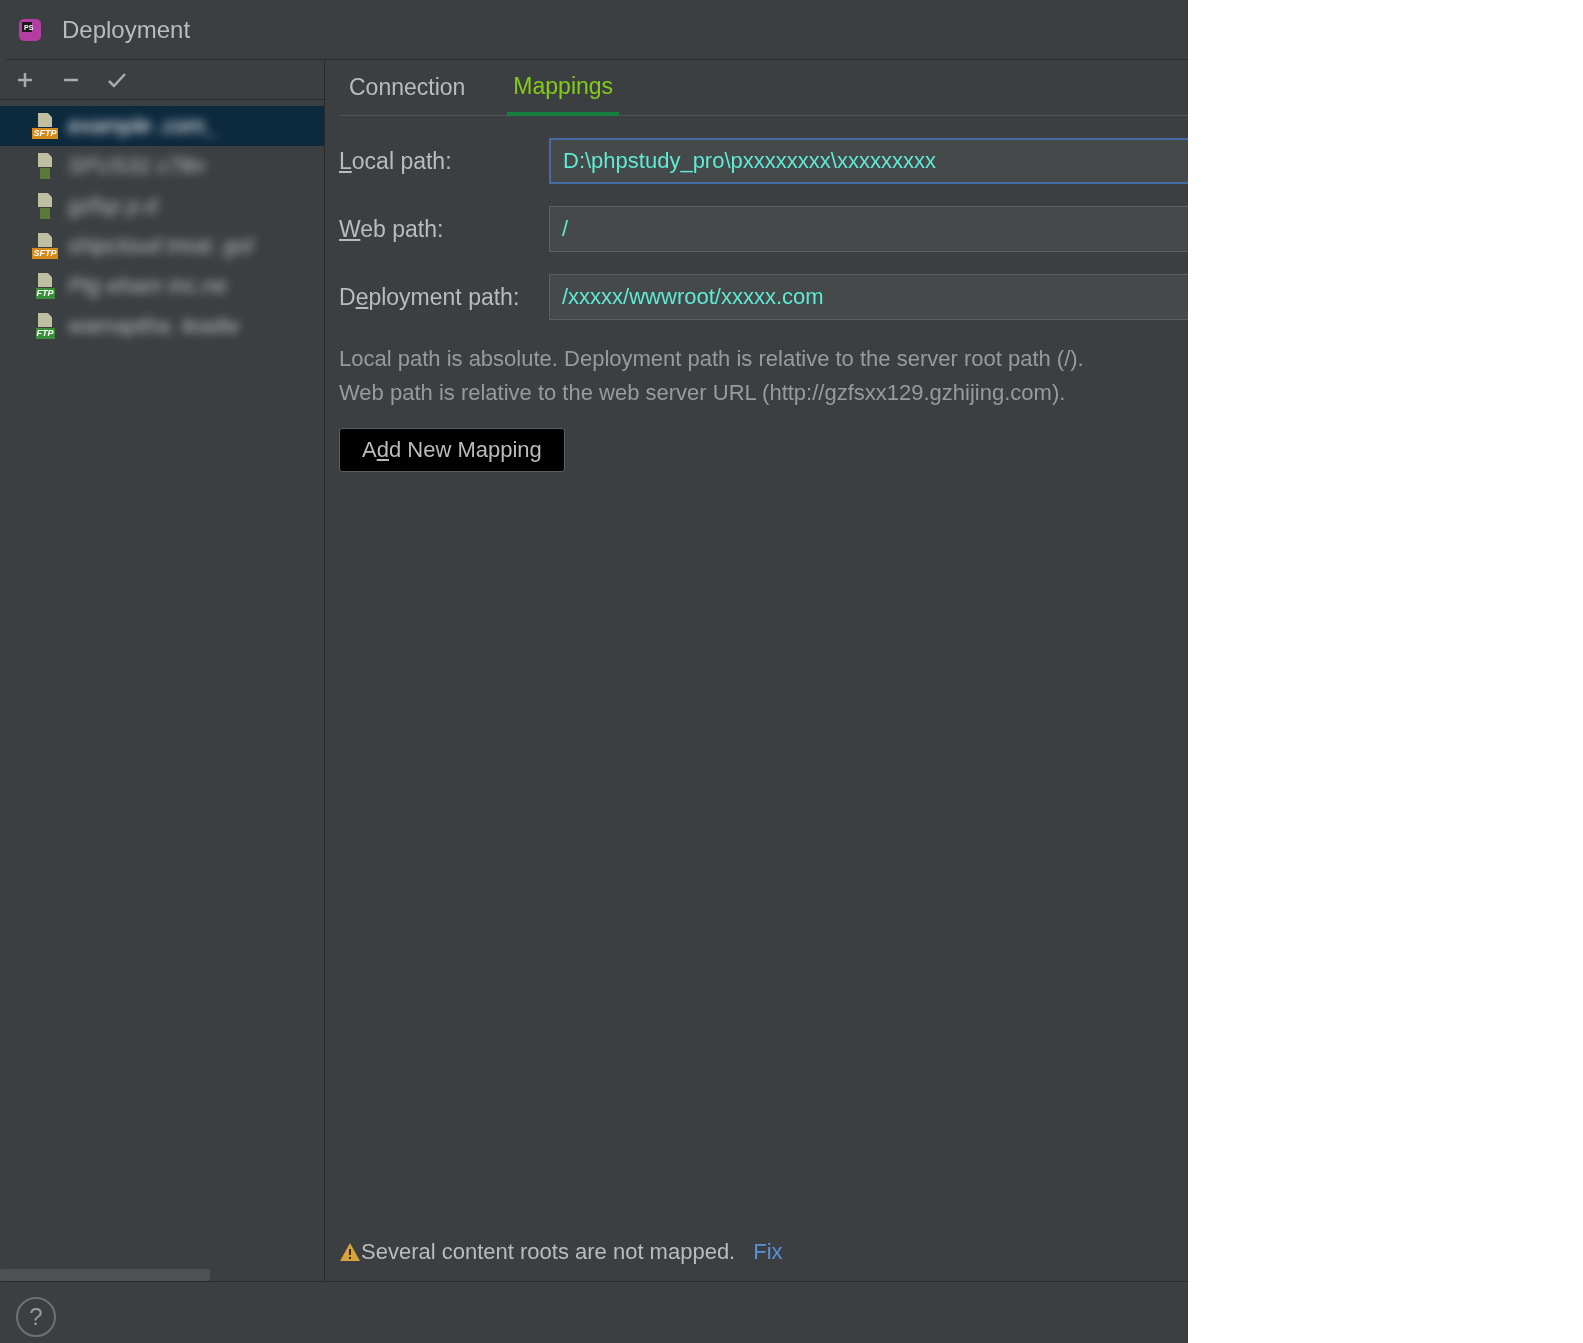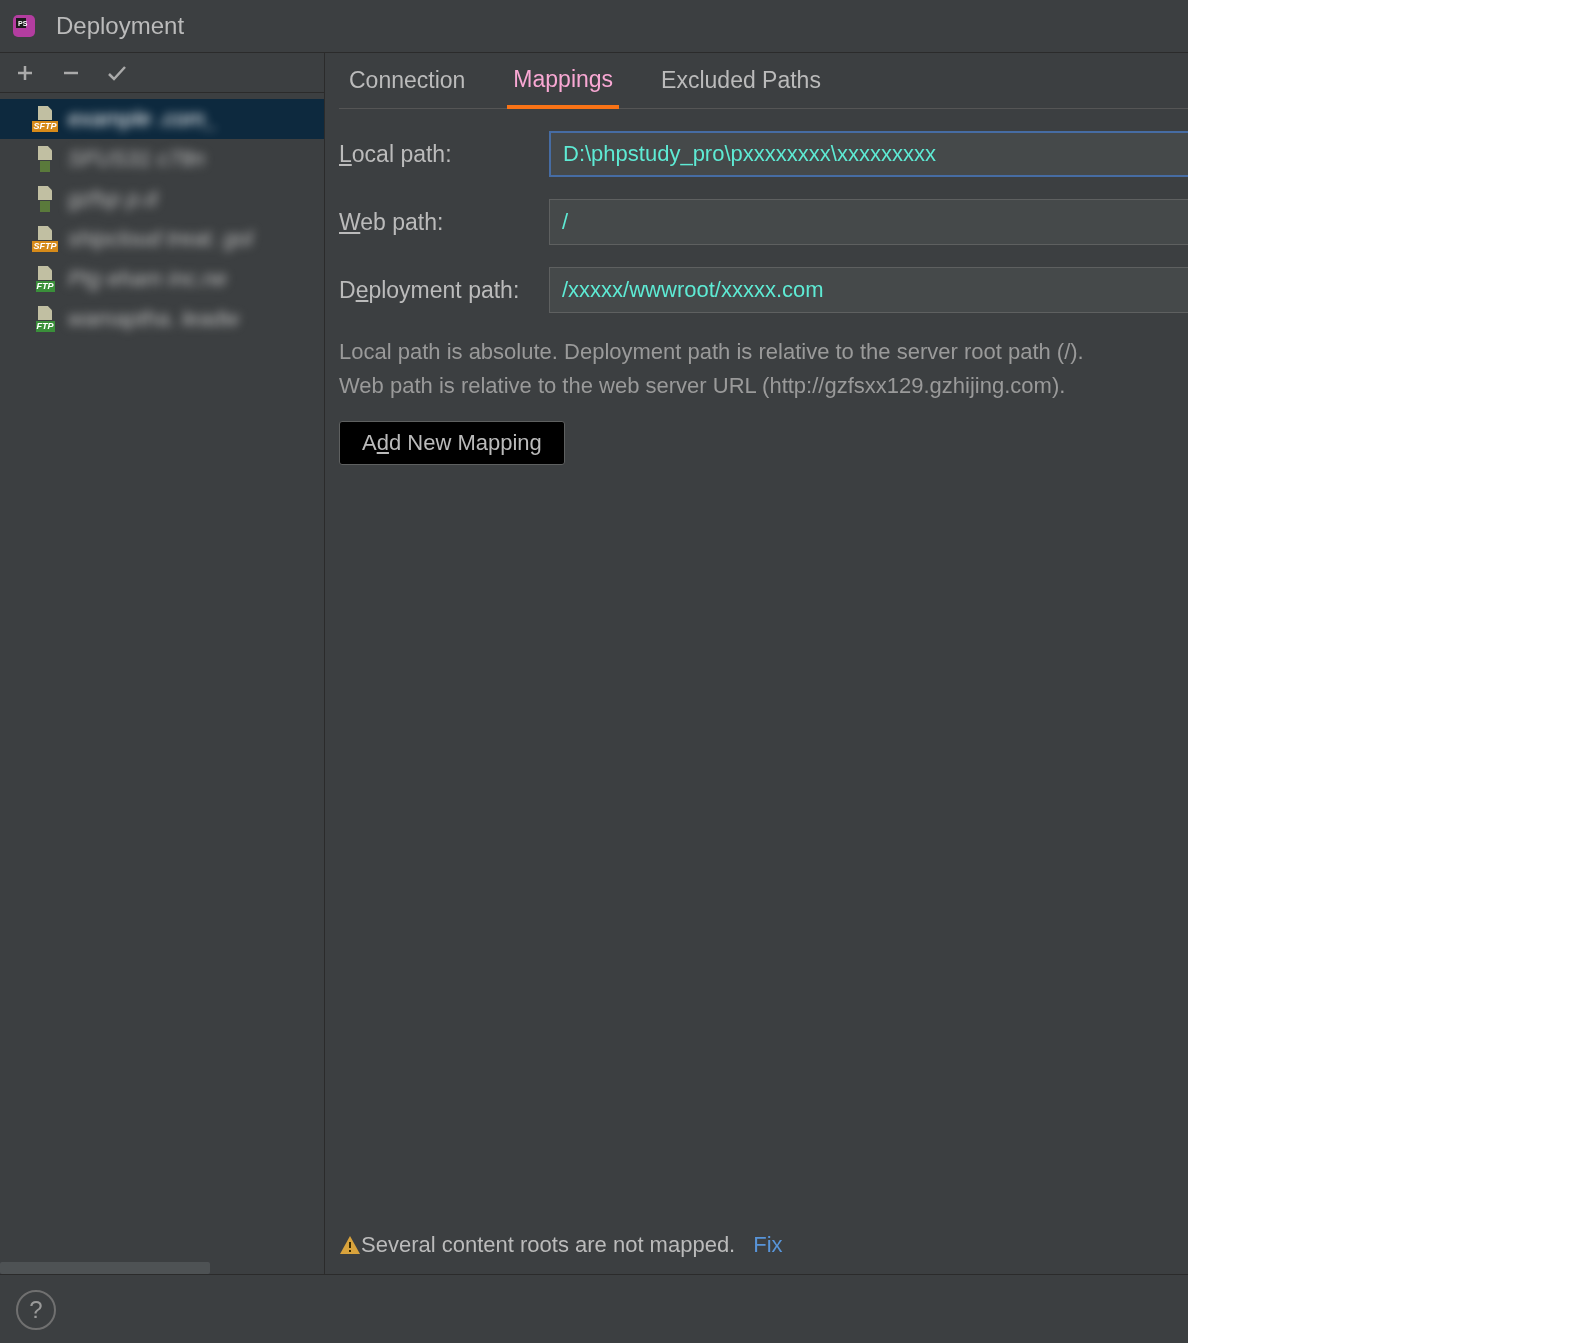--- a/index.html
+++ b/index.html
@@ -6,26 +6,27 @@
   html, body {
     width: 1583px; height: 1343px;
     background: #3c3f41;
     font-family: "Segoe UI", Arial, sans-serif;
     color: #bbbbbb;
     overflow: hidden;
   }
 
   
   .titlebar {
-    height: 53px;
+    height: 60px;
     display: flex;
     align-items: center;
     padding: 0 10px;
     background: #3c3f41;
     border-bottom: 1px solid #2b2b2b;
+    margin-left: 6px;
   }
   .titlebar .app-icon {
     width: 28px; height: 28px;
     display:flex; align-items:center; justify-content:center;
   }
   .titlebar .title {
     margin-left: 18px;
     font-size: 24px;
     color: #bbbbbb;
   }
@@ -132,22 +133,22 @@
     border-bottom: 1px solid #555;
     padding-left: 4px;
   }
   .tab {
     font-size: 23px;
     color:#bbbbbb;
     padding: 12px 6px;
     cursor:pointer;
   }
   .tab.active {
-    color:#f9a8d4;
-    border-bottom: 4px solid #f97316;
+    color:#84cc16;
+    border-bottom: 4px solid #15803d;
     margin-bottom:-2px;
   }
 
   .form {
     padding-top: 22px;
   }
   .form-row {
     display:flex;
     align-items:center;
     margin-bottom: 22px;
@@ -346,21 +347,20 @@
         <span class="server-label">wamaptha. leadw</span>
       </div>
     </div>
     <div class="sidebar-scroll"></div>
   </div>
 
   <div class="content">
     <div class="tabs">
       <div class="tab">Connection</div>
       <div class="tab active">Mappings</div>
-      <div class="tab">Excluded Paths</div>
     </div>
 
     <div class="form">
       <div class="form-row">
         <div class="form-label"><span class="mn">L</span>ocal path:</div>
         <div class="input-wrap">
           <input class="text-input focused" value="D:\phpstudy_pro\pxxxxxxxx\xxxxxxxxx" style="">
           <div class="folder-btn">
             <svg width="24" height="20" viewBox="0 0 24 20">
                 <path d="M1 4h8l2 3h12v11H1z" fill="none" stroke="#888" stroke-width="1.5"></path>

